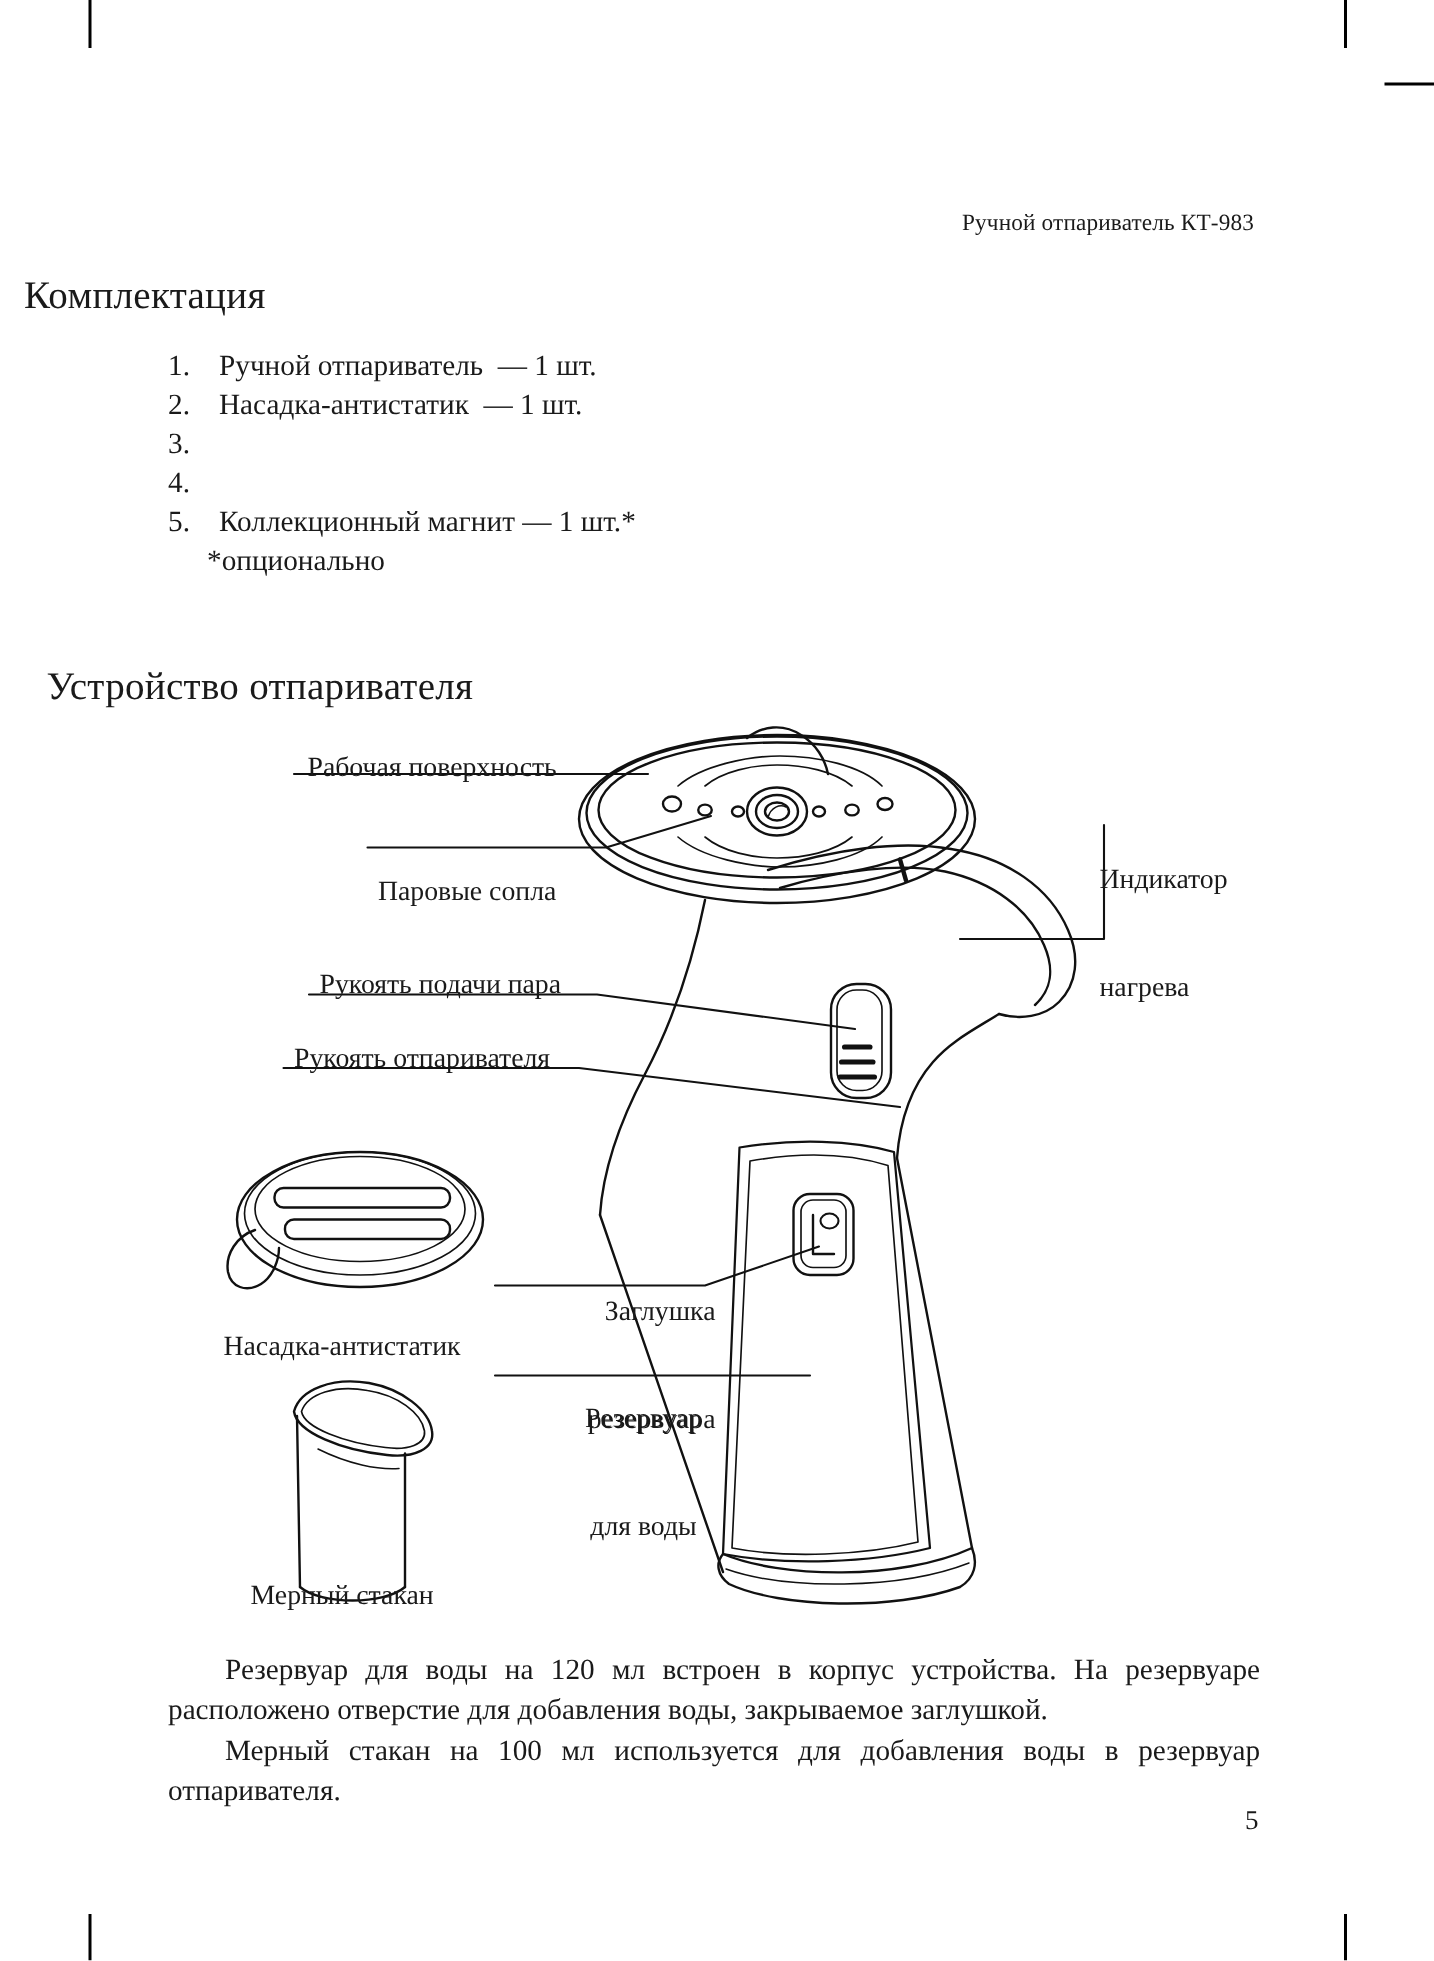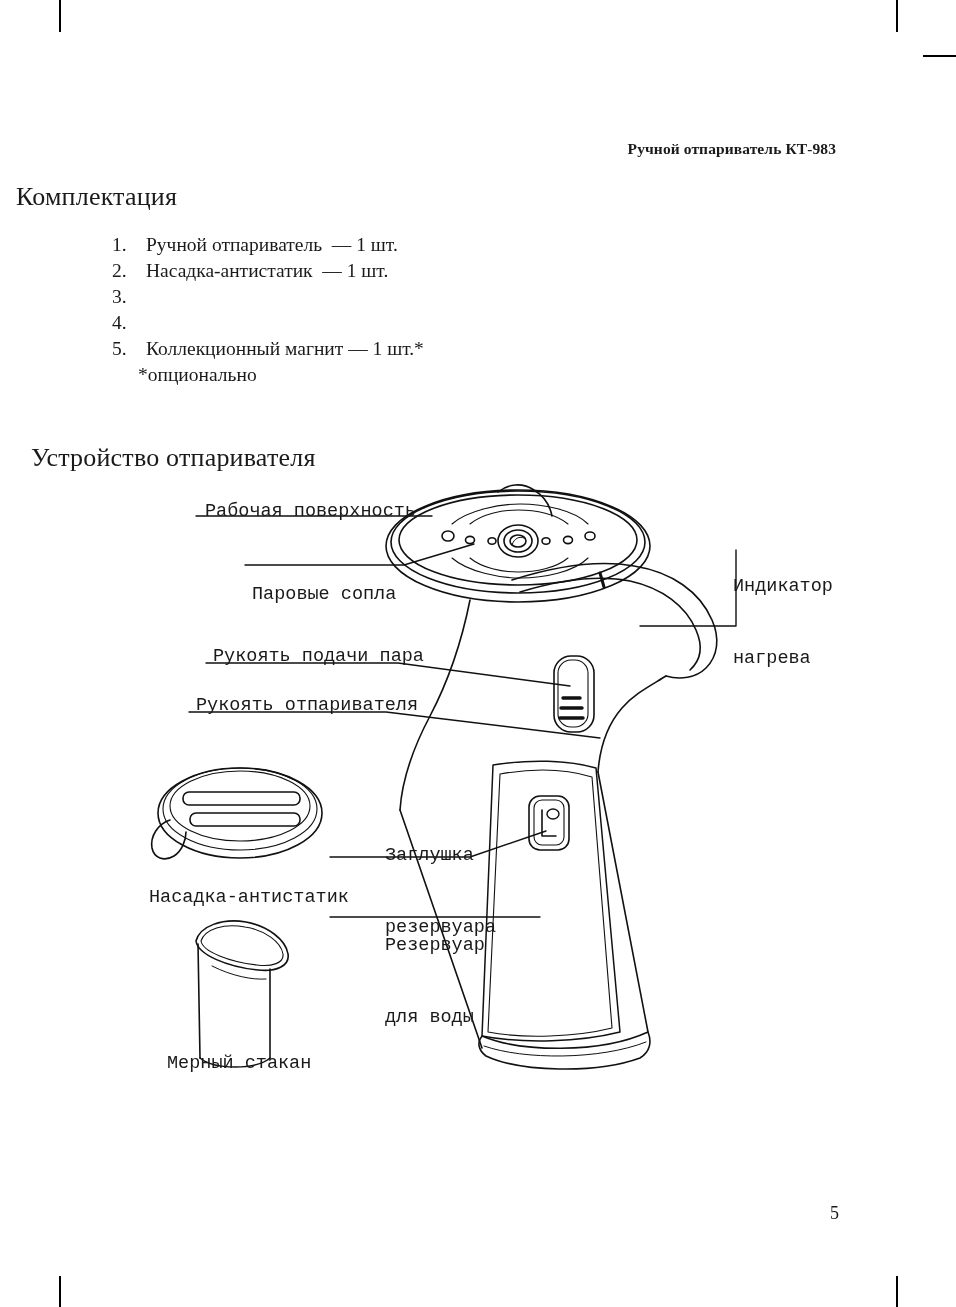--- a/index.html
+++ b/index.html
@@ -36,21 +36,21 @@
   .crop-bl { left: 59px;  top: 1276px; height: 31px; }
   .crop-br { left: 896px; top: 1276px; height: 31px; }
   .crop-head-r { left: 923px; top: 55px; width: 33px; }
 
   
   .running-header {
     position: absolute;
     top: 140px;
     right: 120px;
     font-size: 15.5px;
-    font-weight: bold;
+    font-weight: normal;
     letter-spacing: .1px;
     white-space: nowrap;
   }
 
   
   .section-title {
     position: absolute;
     left: 16px;
     width: 100%;
     font-weight: normal;
@@ -104,29 +104,28 @@
     height: 620px;
   }
 
   
   .callout {
     position: absolute;
     font-size: 18.5px;
     line-height: 24px;
     white-space: pre;
     color: #1a1a1a;
-    font-family: Liberation Mono, monospace;
   }
 
   #cal-rabochaya  { left: 205px; top: 500px; }
   #cal-sopla      { left: 252px; top: 551px; margin-top: 32px; }
   #cal-knopka     { left: 213px; top: 645px; }
   #cal-rukoyat    { left: 196px; top: 694px; }
   #cal-indikator  { left: 733px; top: 527px; width: 140px; }
-  #cal-zaglushka  { left: 385px; top: 796px; width: 92px; text-align: left; }
+  #cal-zaglushka  { left: 385px; top: 815px; width: 92px; text-align: right; }
   #cal-nasadka    { left: 149px; top: 886px; }
   #cal-rezervuar  { left: 385px; top: 886px; width: 88px; text-align: center; }
   #cal-stakan     { left: 167px; top: 1052px; }
 
   
   .body-text {
     position: absolute;
     left: 112px;
     top: 1100px;
     width: 728px;
@@ -348,15 +347,19 @@
 
   <div class="callout" id="cal-nasadka">Насадка-антистатик</div>
 
   <div class="callout" id="cal-rezervuar">
     <div>Резервуар</div>
     <div>для воды</div>
   </div>
 
   <div class="callout" id="cal-stakan">Мерный стакан</div>
 
+  <div class="body-text">
+    <p>Резервуар для воды на 120 мл встроен в корпус устройства. На резервуаре расположено отверстие для добавления воды, закрываемое заглушкой.</p>
+    <p>Мерный стакан на 100 мл используется для добавления воды в резервуар отпаривателя.</p>
+  </div>
 
   <div class="folio">5</div>
 </div>
 
 </body></html>

